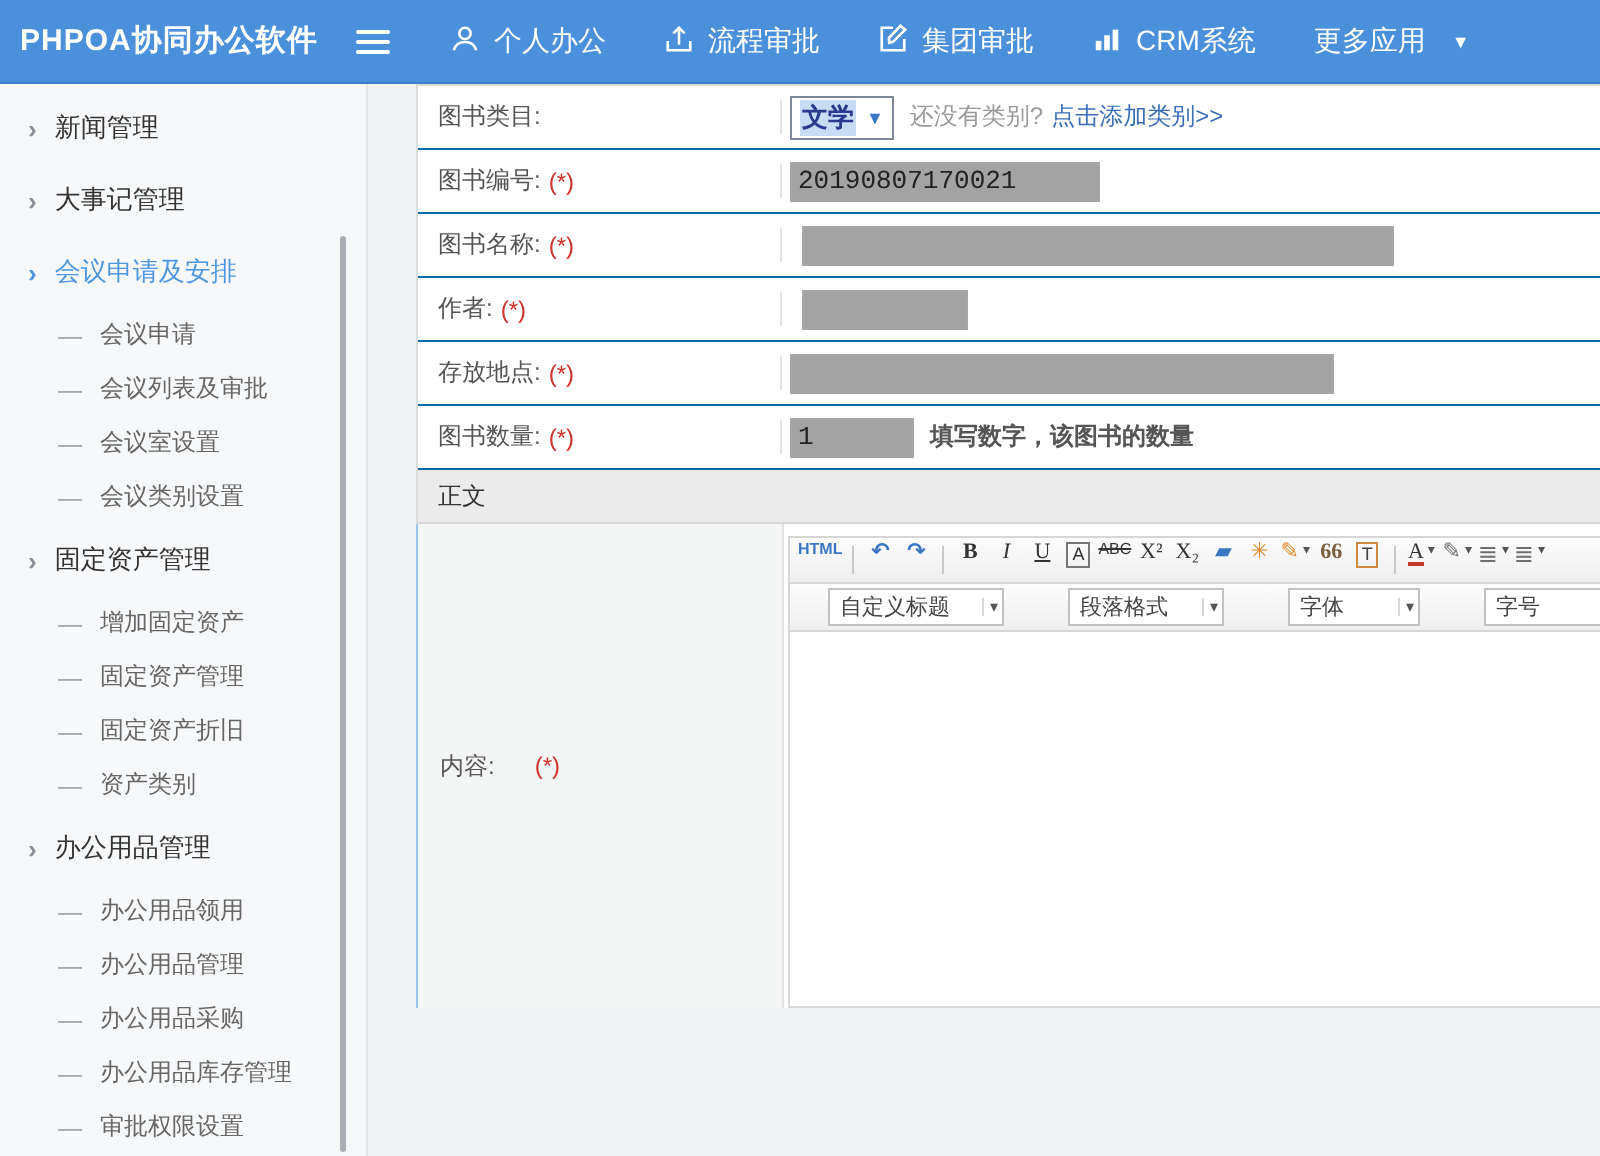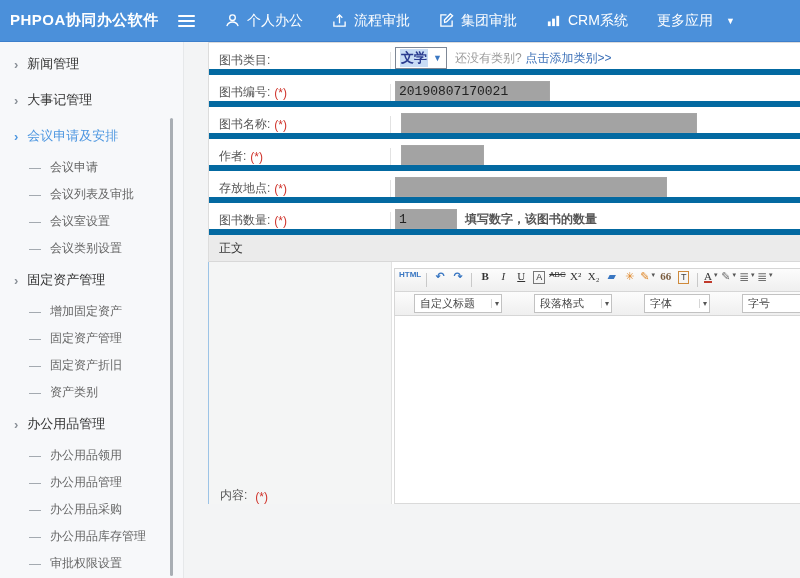--- a/index.html
+++ b/index.html
@@ -5,21 +5,21 @@
   * { box-sizing: border-box; margin: 0; padding: 0; }
   html,body { width:800px; height:578px; overflow:hidden; }
   body { font-family:"Liberation Sans","DejaVu Sans",sans-serif; background:#f3f4f5; position:relative; }
 
   
   .topbar { position:absolute; left:0; top:0; width:800px; height:42px; background:#4b90da;
             border-bottom:1px solid #3d7fcb; display:flex; align-items:center; z-index:9; }
   .logo { color:#fff; font-size:15px; font-weight:bold; padding-left:10px; width:178px; flex:none; letter-spacing:.5px; }
   .hamburger { display:flex; flex-direction:column; gap:3px; width:17px; margin-right:30px; cursor:pointer; flex:none; }
   .hamburger i { display:block; height:2px; background:#fff; border-radius:1px; }
-  .nav-item { display:flex; align-items:center; gap:7px; color:#fff; font-size:14px; margin-right:29px; cursor:pointer; white-space:nowrap; }
+  .nav-item { display:flex; gap:7px; color:#fff; font-size:14px; margin-right:29px; cursor:pointer; white-space:nowrap; }
   .nav-item svg { display:block; }
   .nav-caret { font-size:9px; color:#fff; margin-left:-16px; margin-right:0; }
 
   
   .sidebar { position:absolute; left:0; top:42px; width:184px; height:536px; background:#f7f8fa;
              border-right:1px solid #e6e8ea; overflow:hidden; padding-top:4px; }
   .sb-group { display:flex; align-items:center; gap:9px; padding:9px 0 9px 14px; font-size:13px; color:#333; cursor:pointer; }
   .sb-group .sb-arrow { color:#8a9097; font-size:13px; font-weight:bold; line-height:1; }
   .sb-group.active, .sb-group.active .sb-arrow { color:#4e97e0; }
   .sb-child { display:flex; align-items:center; gap:9px; padding:5px 0 5px 29px; font-size:12px; color:#666; cursor:pointer; }
@@ -29,42 +29,42 @@
   
   .main { position:absolute; left:185px; top:42px; width:615px; height:536px; overflow:hidden; }
   .page-title { display:flex; align-items:center; gap:8px; padding:14px 0 11px 12px; }
   .page-title .t { font-size:14px; font-weight:bold; color:#333; }
   .plus-icon { position:relative; width:12px; height:12px; flex:none; }
   .plus-icon i { position:absolute; background:#61b24e; box-shadow:0 0 0 1px #8ed17e inset; }
   .plus-icon .h { left:0; top:4px; width:12px; height:4px; }
   .plus-icon .v { left:4px; top:0; width:4px; height:12px; }
 
   .form-table { margin-left:23px; width:592px; background:#fff; border-top:1px solid #dcdcdc; border-left:1px solid #dcdcdc; }
-  .frow { display:flex; align-items:flex-end; height:32px; border-bottom:6px solid #0369a1; background:#fff; }
+  .frow { display:flex; align-items:center; height:32px; border-bottom:1px solid #0369a1; background:#fff; }
   .fl { width:182px; flex:none; display:flex; align-items:center; gap:4px; padding-left:10px;
         font-size:12px; color:#555; border-right:1px solid #e2e2e2; }
   .req { color:#d0342c; font-size:12px; }
   .fi { flex:1; display:flex; align-items:center; gap:8px; padding-left:4px; font-size:12px; color:#555; }
   .inp { border:1px solid #a6a6a6; height:20px; font-size:13px; color:#222; padding:0 3px; background:#a3a3a3;
          font-family:Liberation Mono, monospace; }
   .w155{width:155px} .w296{width:296px} .w85{width:83px} .w236{width:236px} .w272{width:272px} .w62{width:62px}
   .hint { color:#555; font-size:12px;font-weight:bold; }
 
   .cat-select { display:inline-flex; align-items:center; gap:5px; border:1px solid #7f8896; background:#fff;
                 padding:1px 4px; cursor:pointer; }
   .cat-select .sel { background:#c8dcf5; color:#2a3b8f; font-size:13px; font-weight:bold; padding:0 1px; }
   .cat-caret { color:#3a77c2; font-size:9px; }
   .ask { color:#999; font-size:12px; }
   .add-link { color:#3a6fb7; font-size:12px; cursor:pointer; }
 
   .section-row { height:27px; display:flex; align-items:center; background:#ebebeb; border-bottom:1px solid #d8d8d8;
                  font-size:12px; color:#333; padding-left:10px; }
   .frow-content { display:flex; height:242px; border-left:1px solid #9cc3e6; margin-left:-1px; background:#fff; }
   .fl-content { width:183px; flex:none; background:#f4f5f5; border-right:1px solid #e2e2e2;
-                display:flex; align-items:flex-end; gap:8px; padding-left:11px; font-size:12px; color:#555; }
+                display:flex; align-items:center; gap:20px; padding-left:11px; font-size:12px; color:#555; }
   .editor-col { flex:1; padding:6px 3px 0 2px; display:flex; flex-direction:column; }
   .editor { flex:1; display:flex; flex-direction:column; }
   .tb-row { display:flex; align-items:center; border:1px solid #d6d6d6; background:linear-gradient(#fcfcfc,#efefef); padding:0 3px; }
   .tb-row.r1 { height:23px; border-bottom:none; }
   .tb-row.r2 { height:25px; }
   .edit-area { flex:1; background:#fff; border:1px solid #dadada; border-top:none; }
   .tb-btn { display:inline-flex; align-items:flex-start; justify-content:center; min-width:16px; height:18px;
             margin:0 1px; cursor:pointer; border-radius:2px; }
   .tb-glyph { font-size:11px; color:#333; line-height:1; }
   .tb-sep { width:1px; height:14px; background:#c9c9c9; margin:0 4px; flex:none; }

